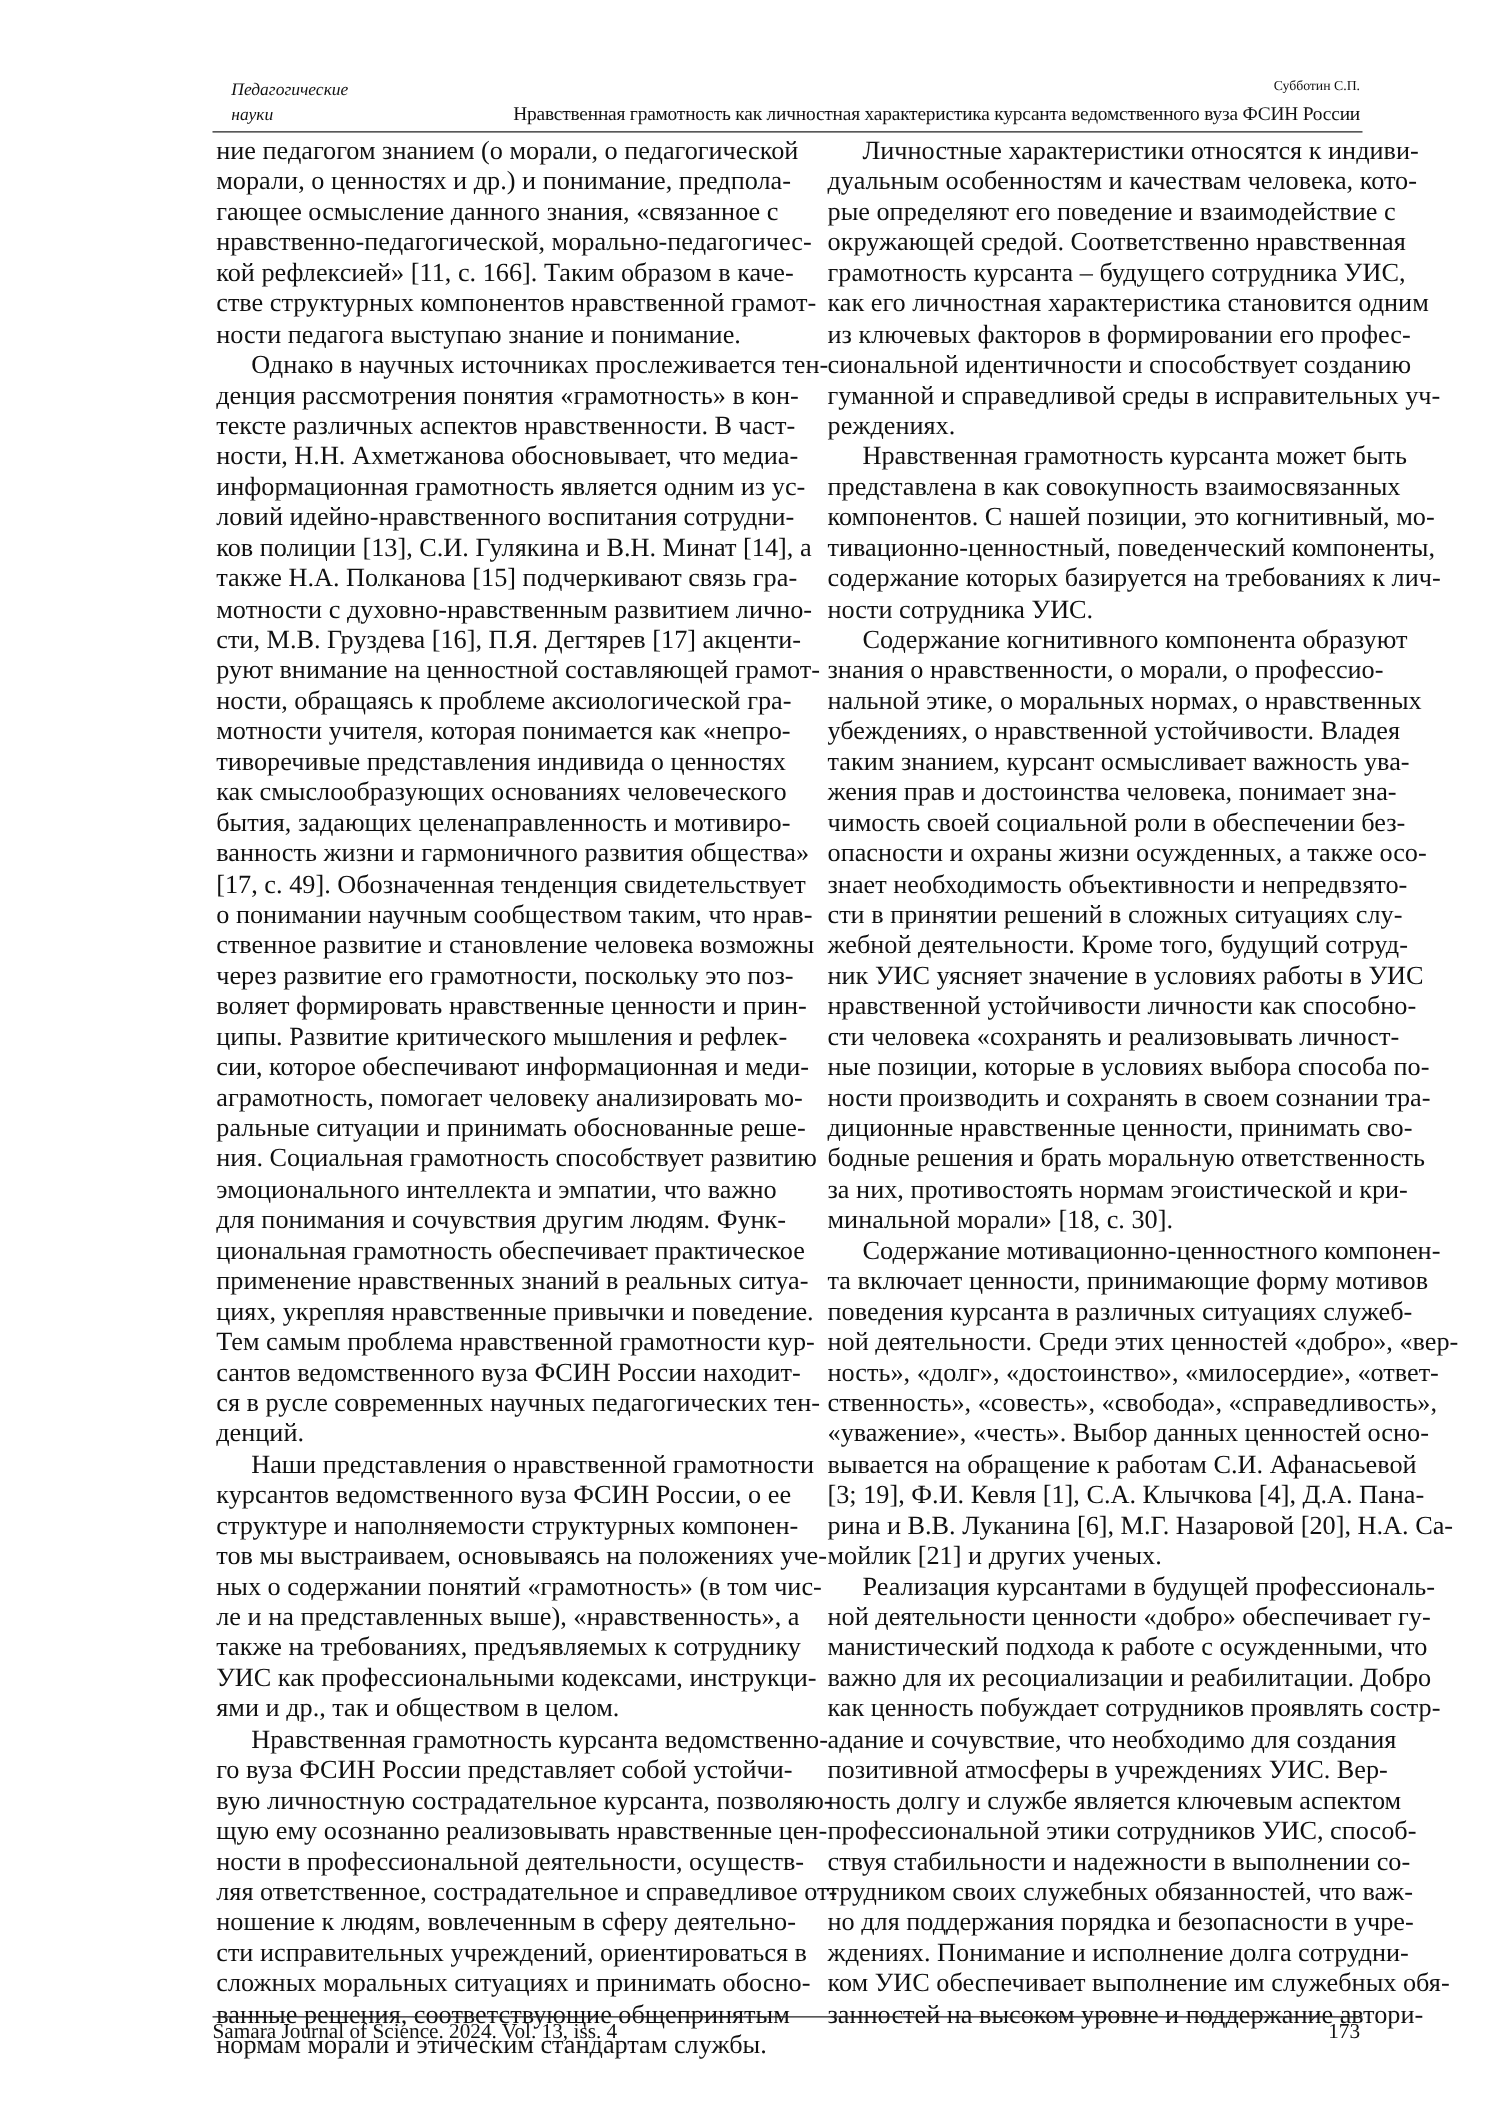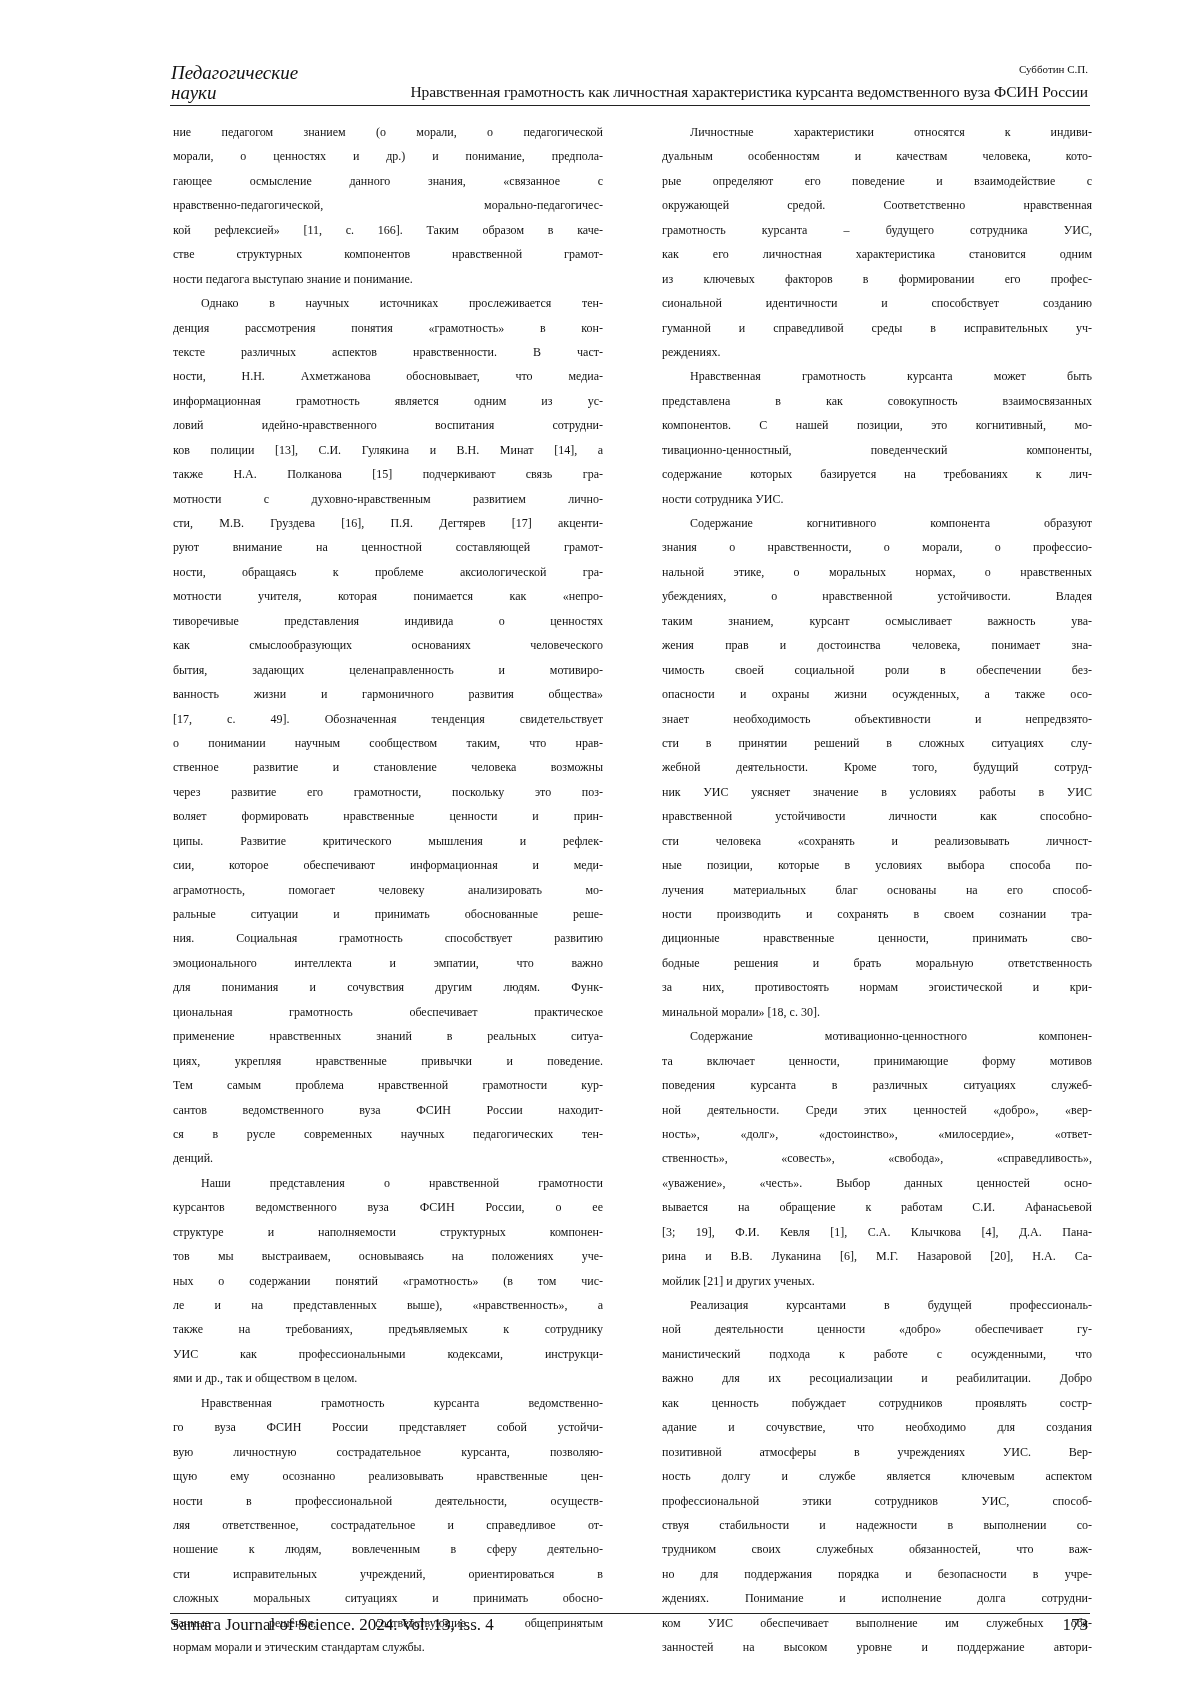--- a/index.html
+++ b/index.html
@@ -1,22 +1,22 @@
 <!DOCTYPE html>
 <html><head>
 <meta charset="utf-8">
 <style>
   html, body { margin: 0; padding: 0; background: #ffffff; }
   body { width: 1200px; height: 1697px; position: relative; overflow: hidden;
          font-family: "Liberation Serif", "DejaVu Serif", serif; color: #111; }
-  .hdr-left { position: absolute; left: 171px; top: 63px; font-style: italic; font-size: 19px; line-height: 20px; }
+  .hdr-left { position: absolute; left: 185px; top: 63px; font-style: italic; font-size: 14px; line-height: 20px; }
   .hdr-right { position: absolute; right: 112px; top: 63px; font-size: 11px; text-align: right; }
   .hdr-title { position: absolute; right: 112px; top: 83px; font-size: 15.5px; letter-spacing: -0.15px; white-space: nowrap; }
   .hdr-rule { position: absolute; left: 170px; right: 110px; top: 105px; border-top: 1.5px solid #222; }
-  .col { position: absolute; top: 120px; width: 430px; font-size: 12px; line-height: 24.45px; }
+  .col { position: absolute; top: 108px; width: 430px; font-size: 21px; line-height: 24.45px; }
   .col.left { left: 173px; }
   .col.right { left: 662px; }
   .ln { display: block; white-space: nowrap; text-align: justify; text-align-last: justify; height: 24.45px; overflow: visible; }
   .ln.last { text-align-last: left; }
   .ln.ind { padding-left: 28px; }
   .ftr-rule { position: absolute; left: 170px; right: 110px; top: 1613px; border-top: 1.5px solid #222; }
   .ftr-left { position: absolute; left: 170px; top: 1615px; font-size: 17px; }
   .ftr-right { position: absolute; right: 112px; top: 1615px; font-size: 17px; margin-left: 40px; }
 </style>
 </head>
@@ -120,21 +120,20 @@
     <span class="ln">жения прав и достоинства человека, понимает зна-</span>
     <span class="ln">чимость своей социальной роли в обеспечении без-</span>
     <span class="ln">опасности и охраны жизни осужденных, а также осо-</span>
     <span class="ln">знает необходимость объективности и непредвзято-</span>
     <span class="ln">сти в принятии решений в сложных ситуациях слу-</span>
     <span class="ln">жебной деятельности. Кроме того, будущий сотруд-</span>
     <span class="ln">ник УИС уясняет значение в условиях работы в УИС</span>
     <span class="ln">нравственной устойчивости личности как способно-</span>
     <span class="ln">сти человека «сохранять и реализовывать личност-</span>
     <span class="ln">ные позиции, которые в условиях выбора способа по-</span>
-    <span class="ln">лучения материальных благ основаны на его способ-</span>
     <span class="ln">ности производить и сохранять в своем сознании тра-</span>
     <span class="ln">диционные нравственные ценности, принимать сво-</span>
     <span class="ln">бодные решения и брать моральную ответственность</span>
     <span class="ln">за них, противостоять нормам эгоистической и кри-</span>
     <span class="ln last">минальной морали» [18, с. 30].</span>
     <span class="ln ind">Содержание мотивационно-ценностного компонен-</span>
     <span class="ln">та включает ценности, принимающие форму мотивов</span>
     <span class="ln">поведения курсанта в различных ситуациях служеб-</span>
     <span class="ln">ной деятельности. Среди этих ценностей «добро», «вер-</span>
     <span class="ln">ность», «долг», «достоинство», «милосердие», «ответ-</span>

